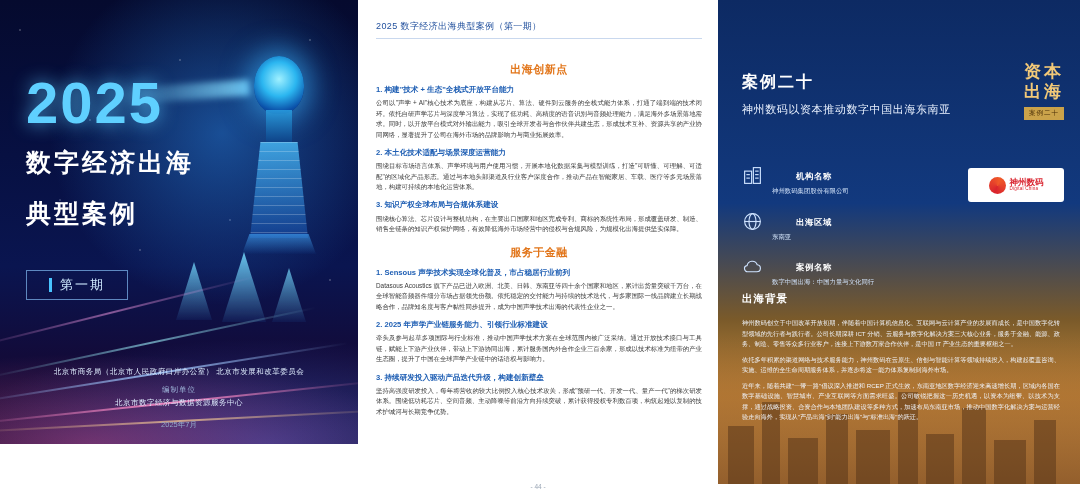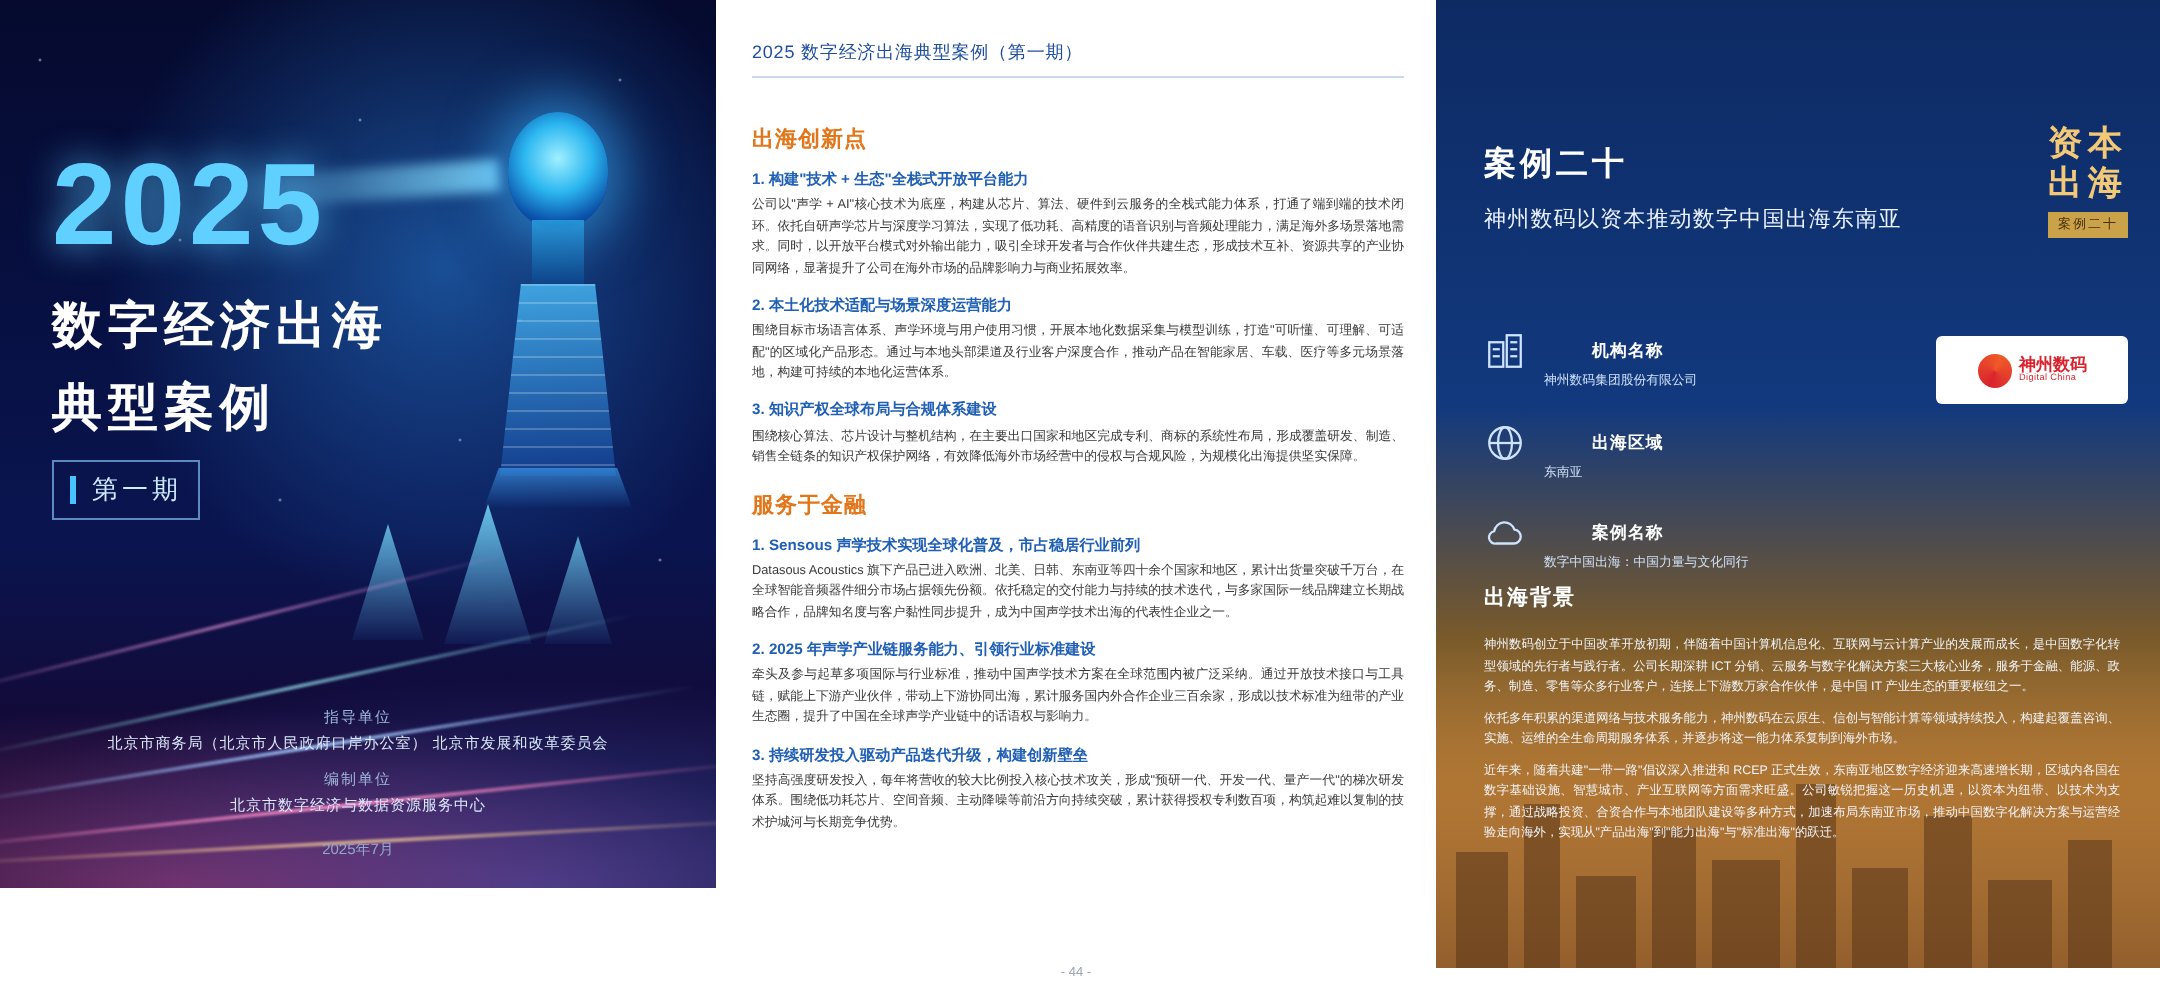--- a/index.html
+++ b/index.html
@@ -58,36 +58,36 @@
   .light-streaks{position:absolute;left:-40px;bottom:0;width:440px;height:250px;
     background:
       radial-gradient(120% 60% at 30% 100%,rgba(255,90,160,.35) 0%,rgba(255,90,160,0) 60%),
       radial-gradient(120% 70% at 70% 100%,rgba(80,120,255,.40) 0%,rgba(80,120,255,0) 60%);
   }
   .streak{position:absolute;height:2px;border-radius:2px;filter:blur(.6px);}
   .cover-text{position:absolute;left:26px;top:74px;}
   .year{font-size:58px;font-weight:bold;color:#5fd0ff;letter-spacing:2px;
     text-shadow:0 0 18px rgba(90,200,255,.8);line-height:1;}
   .t-line1{margin-top:14px;font-size:25px;font-weight:bold;color:#ffffff;letter-spacing:3px;}
-  .t-line2{margin-top:8px;font-size:25px;font-weight:bold;color:#ffffff;letter-spacing:3px;}
-  .issue{margin-top:10px;display:inline-flex;align-items:center;gap:8px;
-    border:1px solid rgba(140,200,255,.65);padding:5px 8px;color:#cfeaff;font-size:13px;letter-spacing:2px;}
+  .t-line2{margin-top:18px;font-size:25px;font-weight:bold;color:#ffffff;letter-spacing:3px;}
+  .issue{margin-top:40px;display:inline-flex;align-items:center;gap:8px;
+    border:1px solid rgba(140,200,255,.65);padding:5px 22px;color:#cfeaff;font-size:13px;letter-spacing:2px;}
   .issue .bar{width:3px;height:14px;background:#49c3ff;display:inline-block;}
   .cover-footer{position:absolute;left:0;right:0;bottom:14px;text-align:center;color:#b9cbe8;}
   .cf-label{font-size:7.5px;letter-spacing:1px;color:#9fb6da;margin-top:8px;}
   .cf-org{font-size:7.5px;letter-spacing:.5px;color:#dce9fb;margin-top:3px;}
   .cf-date{font-size:7.5px;color:#93a9c9;margin-top:12px;}
 
   
   .mid{position:relative;width:360px;height:500px;flex:0 0 360px;background:#ffffff;padding:0;}
   .mid-header{position:absolute;left:18px;top:20px;right:16px;}
   .mid-header .ht{font-size:9px;color:#1f4e9c;letter-spacing:.4px;}
   .mid-header .hr{margin-top:5px;height:1px;background:#c9d8ee;}
   .mid-body{position:absolute;left:18px;top:52px;right:16px;}
-  .sec-h{color:#e2761b;font-size:11px;font-weight:bold;letter-spacing:.5px;margin:10px 0 5px;}
+  .sec-h{color:#e2761b;font-size:11px;font-weight:bold;letter-spacing:.5px;margin:10px 0 5px;text-align:center;}
   .sub-h{color:#1f5fb4;font-size:7.6px;font-weight:bold;margin:7px 0 3px;line-height:1.5;}
   .para{color:#3a3a3a;font-size:6.4px;line-height:1.62;text-align:justify;margin:0 0 5px;}
   .pg{position:absolute;left:0;right:0;bottom:10px;text-align:center;color:#9aa6b5;font-size:6.5px;}
 
   
   .right{position:relative;width:362px;height:484px;flex:0 0 362px;
     background:linear-gradient(180deg,#0d2a63 0%,#12397e 42%,#7a5a2a 66%,#c58a3c 82%,#e3a857 100%);
     overflow:hidden;}
   .city{position:absolute;left:0;right:0;bottom:0;height:150px;
     background:linear-gradient(180deg,rgba(190,120,50,.0) 0%,rgba(150,90,40,.35) 35%,rgba(120,70,30,.75) 100%);}
@@ -144,21 +144,20 @@
       <div class="year">2025</div>
       <div class="t-line1">数字经济出海</div>
       <div class="t-line2">典型案例</div>
       <div class="issue">
         <span class="bar"></span>
         <span>第一期</span>
       </div>
     </div>
 
     <div class="cover-footer">
-      <div class="cf-label">指导单位</div>
       <div class="cf-org">北京市商务局（北京市人民政府口岸办公室）  北京市发展和改革委员会</div>
       <div class="cf-label">编制单位</div>
       <div class="cf-org">北京市数字经济与数据资源服务中心</div>
       <div class="cf-date">2025年7月</div>
     </div>
   </section>
 
   <section class="mid">
     <div class="mid-header">
       <div class="ht">2025 数字经济出海典型案例（第一期）</div>

